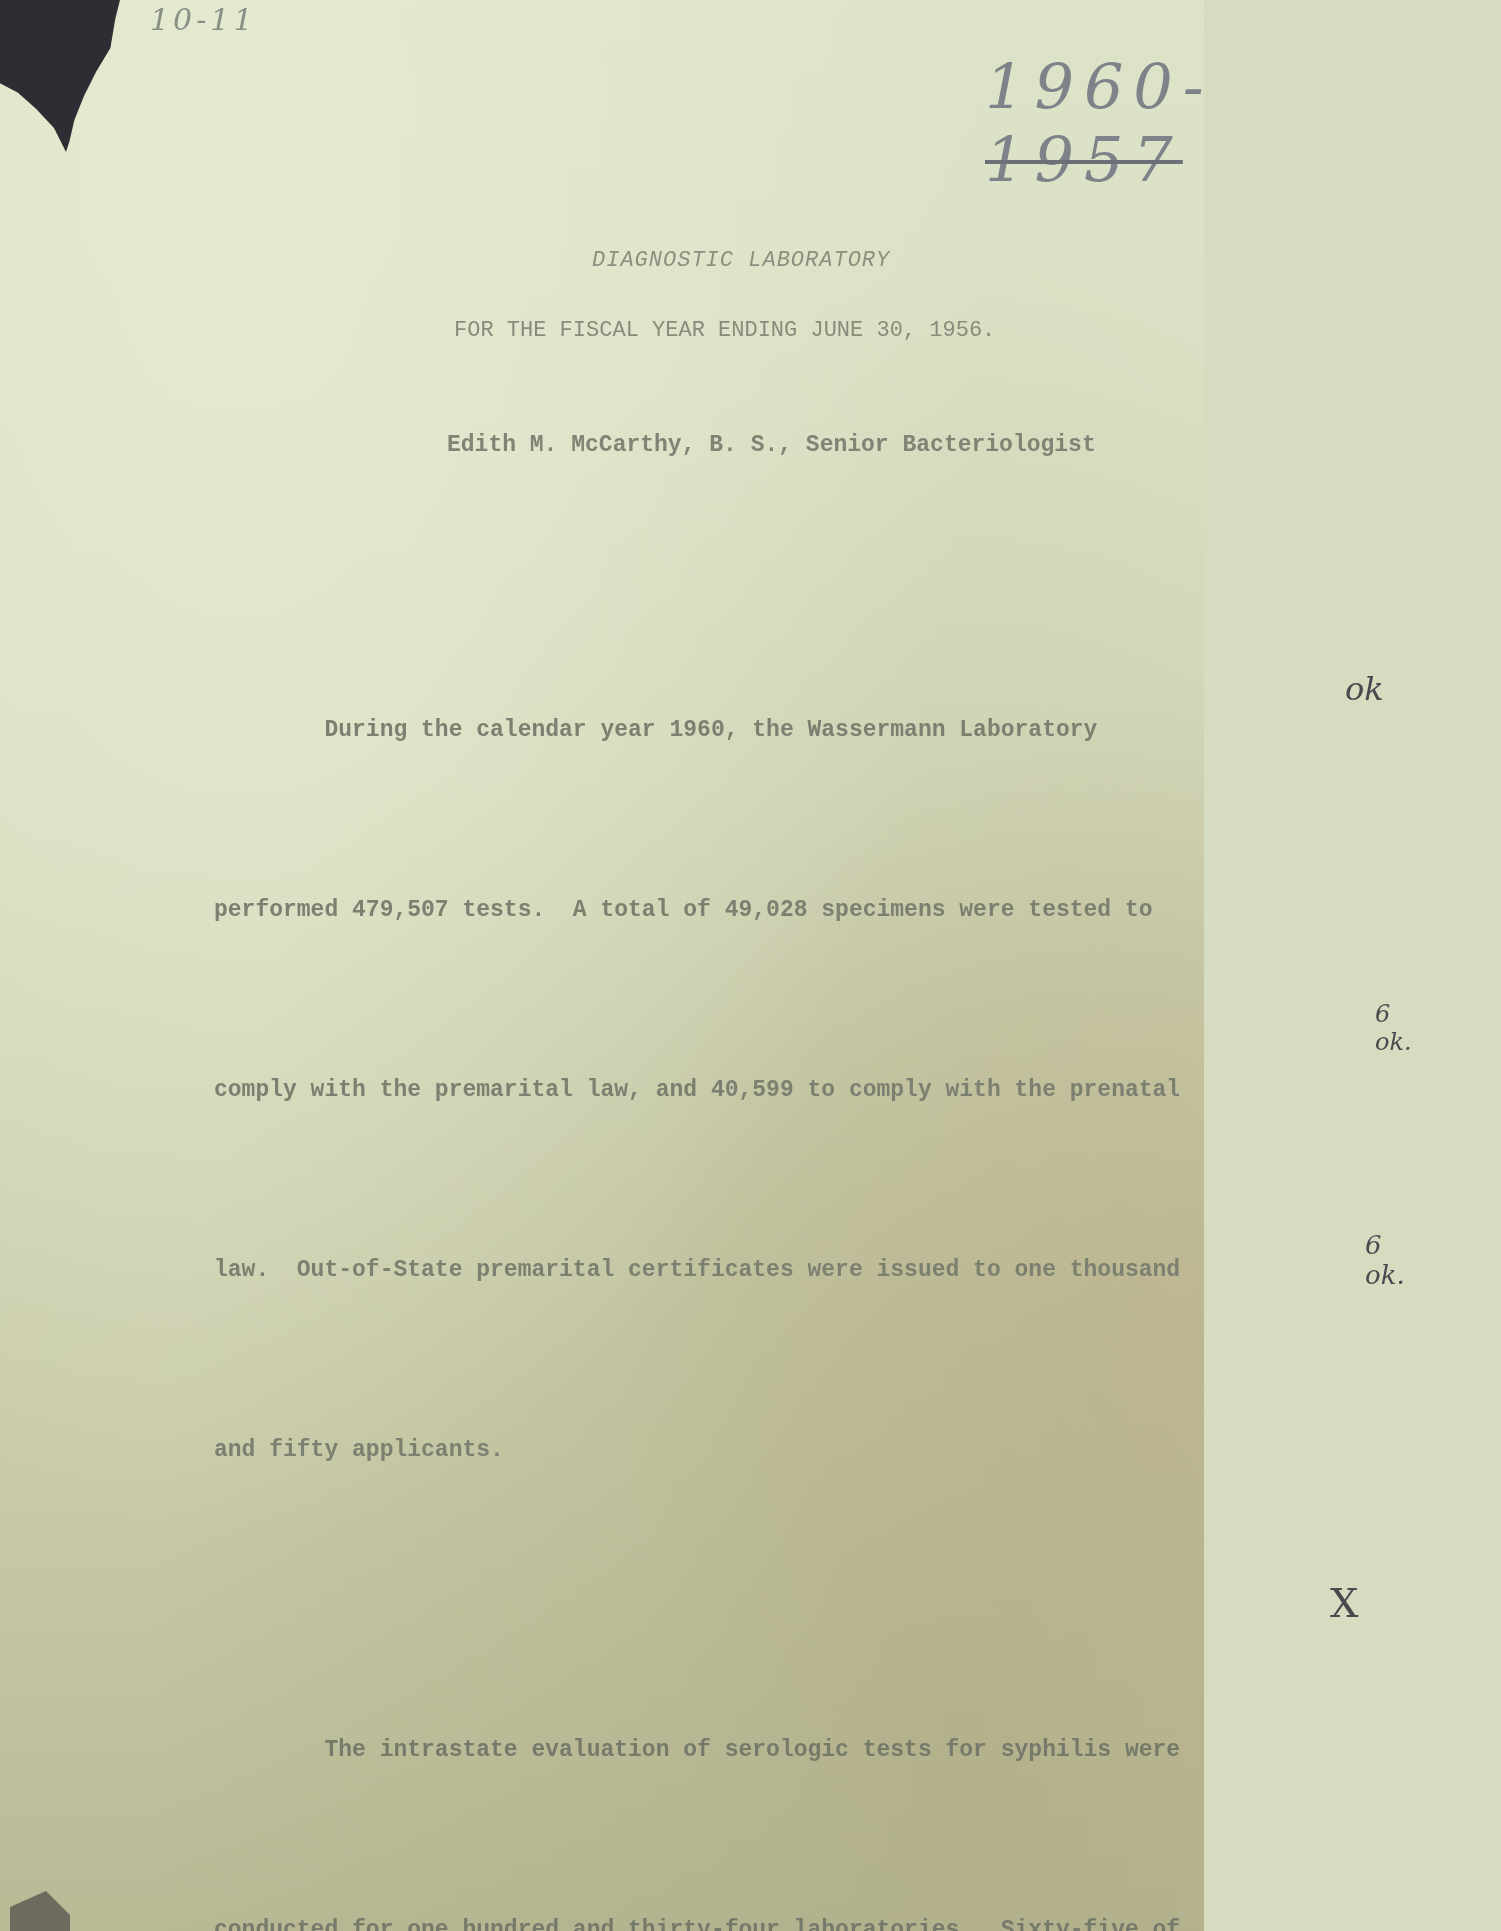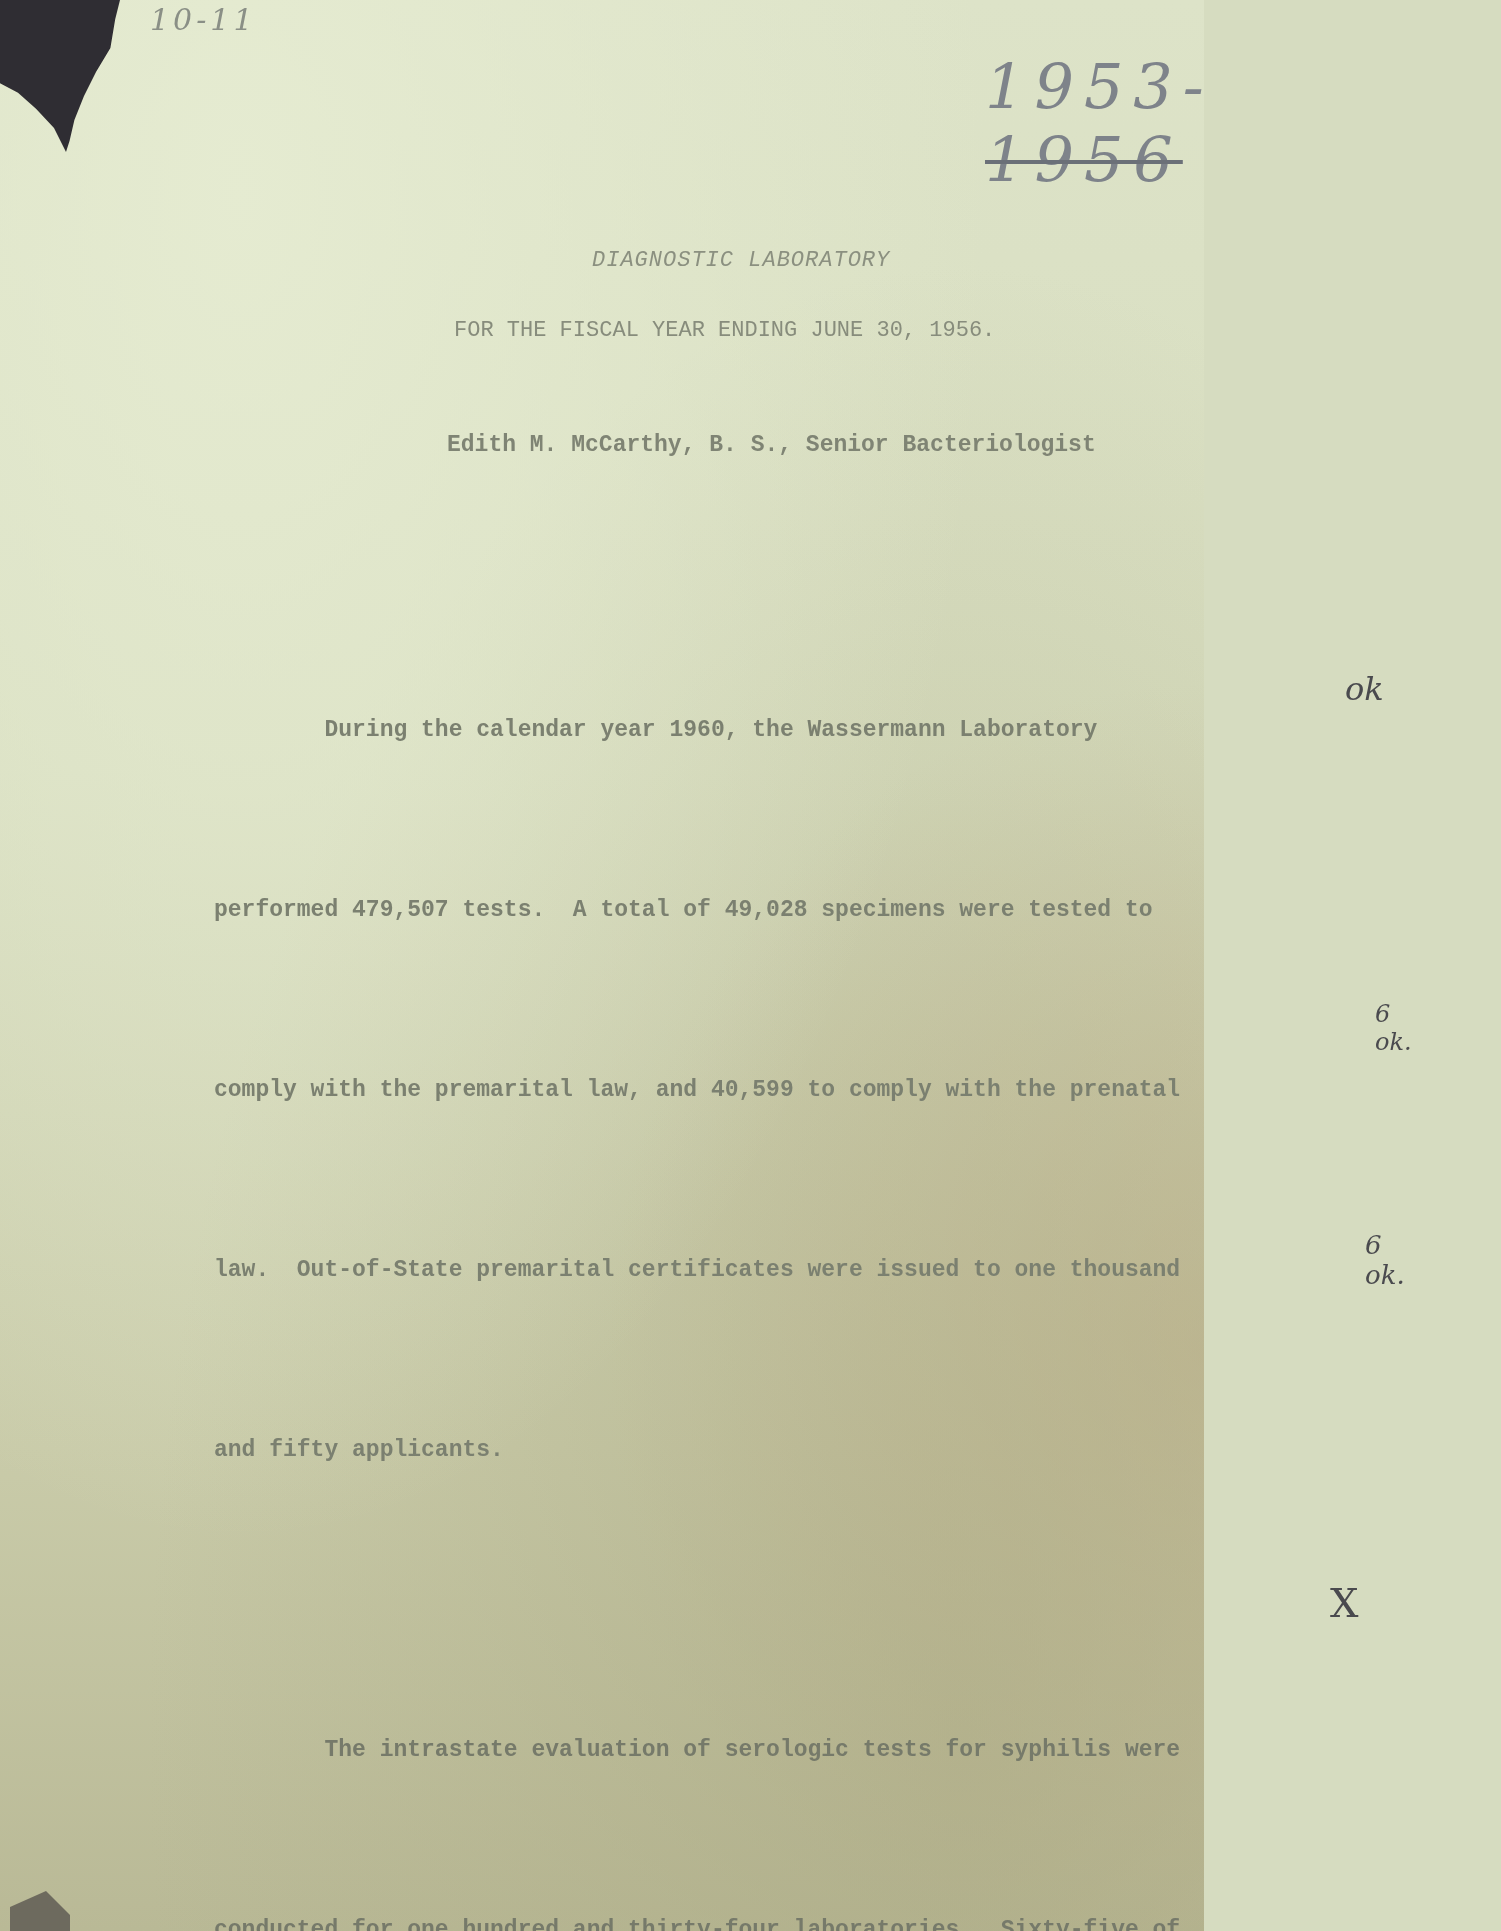--- a/index.html
+++ b/index.html
@@ -111,21 +111,21 @@
     .p2 { color: #767a6a; }
   </style>
 </head>
 <body>
 
 <div class="page">
   <div class="torn-corner"></div>
   <div class="bottom-shadow"></div>
 
   <div class="handwriting hw-pagecode">10-11</div>
-  <div class="handwriting hw-years"><span>1953-</span><span class="strike">1956</span></div>
+  <div class="handwriting hw-years"><span>1960-</span><span class="strike">1957</span></div>
 
   <div class="handwriting hw-ok1">ok</div>
   <div class="handwriting hw-ok2">6 ok.</div>
   <div class="handwriting hw-ok3">6 ok.</div>
   <div class="handwriting hw-x">X</div>
 
   <div class="typed heading-1">DIAGNOSTIC LABORATORY</div>
   <div class="typed heading-2"><div style="padding-left:26px;">FOR THE FISCAL YEAR ENDING JUNE 30, 1956.</div></div>
   <div class="typed author">Edith M. McCarthy, B. S., Senior Bacteriologist</div>
 

